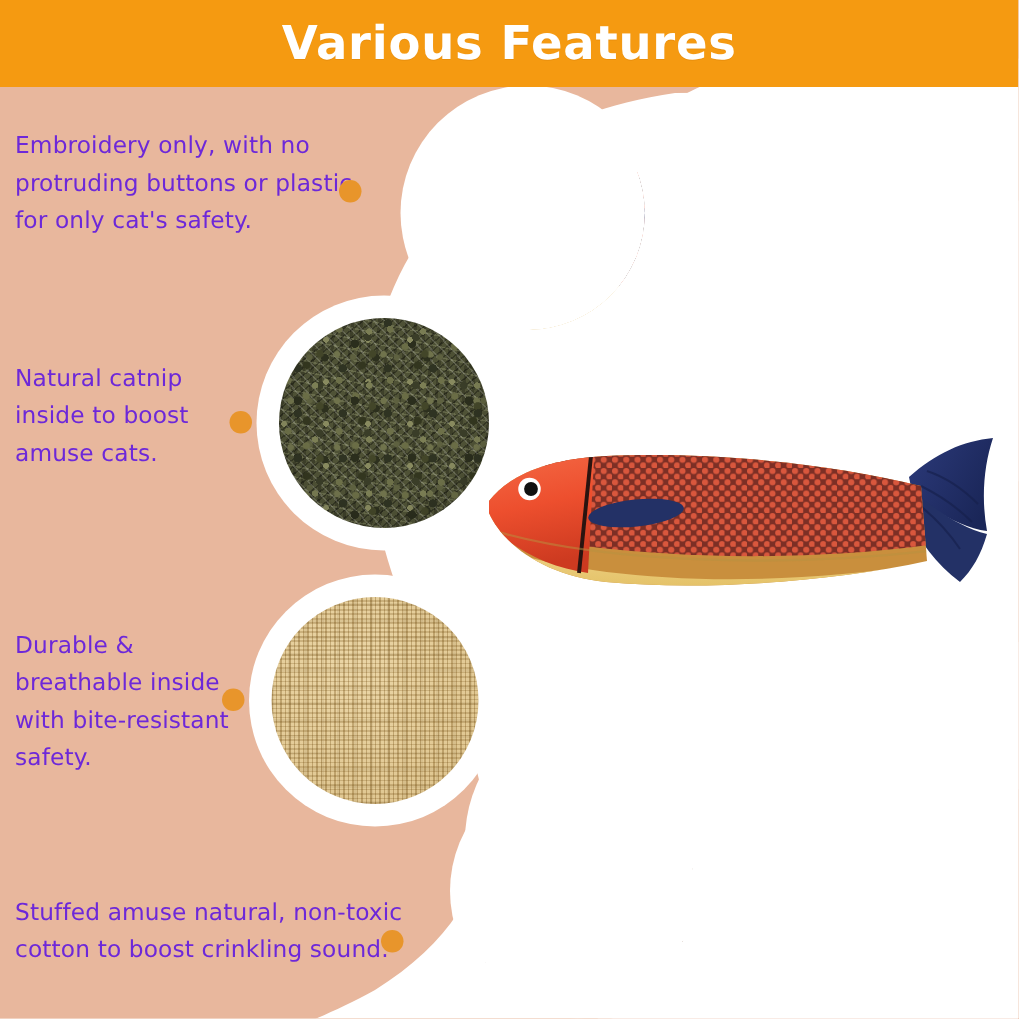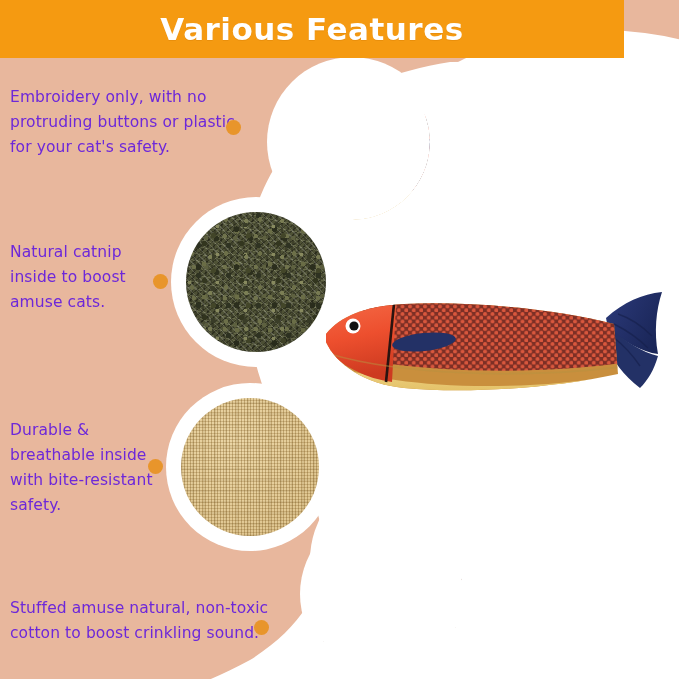--- a/index.html
+++ b/index.html
@@ -11,21 +11,21 @@
   #canvas {
     position: relative;
     width: 679px; height: 679px;
     background: #e8b79d;
     overflow: hidden;
   }
 
   
   #header {
     position: absolute; left: 0; top: 0;
-    width: 624px; height: 58px;
+    width: 679px; height: 58px;
     background: #f59a11;
     display: flex; align-items: center; justify-content: center;
     z-index: 40;
   }
   #header-title {
     color: #ffffff;
     font-size: 31px;
     font-weight: bold;
     letter-spacing: 0.5px;
     font-family: "DejaVu Sans", sans-serif;
@@ -149,21 +149,21 @@
     <ellipse cx="560" cy="560" rx="250" ry="150" fill="#ffffff"></ellipse>
   </svg>
 
   <div id="header">
     <div id="header-title">Various Features</div>
   </div>
 
   <div class="feature-text" style="left:10px; top:85px; width:245px;">
     <div>Embroidery only, with no</div>
     <div>protruding buttons or plastic</div>
-    <div>for your cat's safety.</div>
+    <div>for only cat's safety.</div>
   </div>
   <div class="bullet" style="left:226px; top:120px;"></div>
 
   <div class="circle-photo" style="left:274px; top:64px; width:156px; height:156px;">
     <div class="circle-inner">
       <div class="fishhead-bg"></div>
       <svg width="156" height="156" viewBox="0 0 156 156">
         <defs>
           <linearGradient id="headG" x1="0" y1="0" x2="0.35" y2="1">
             <stop offset="0" stop-color="#f4603f"></stop>

